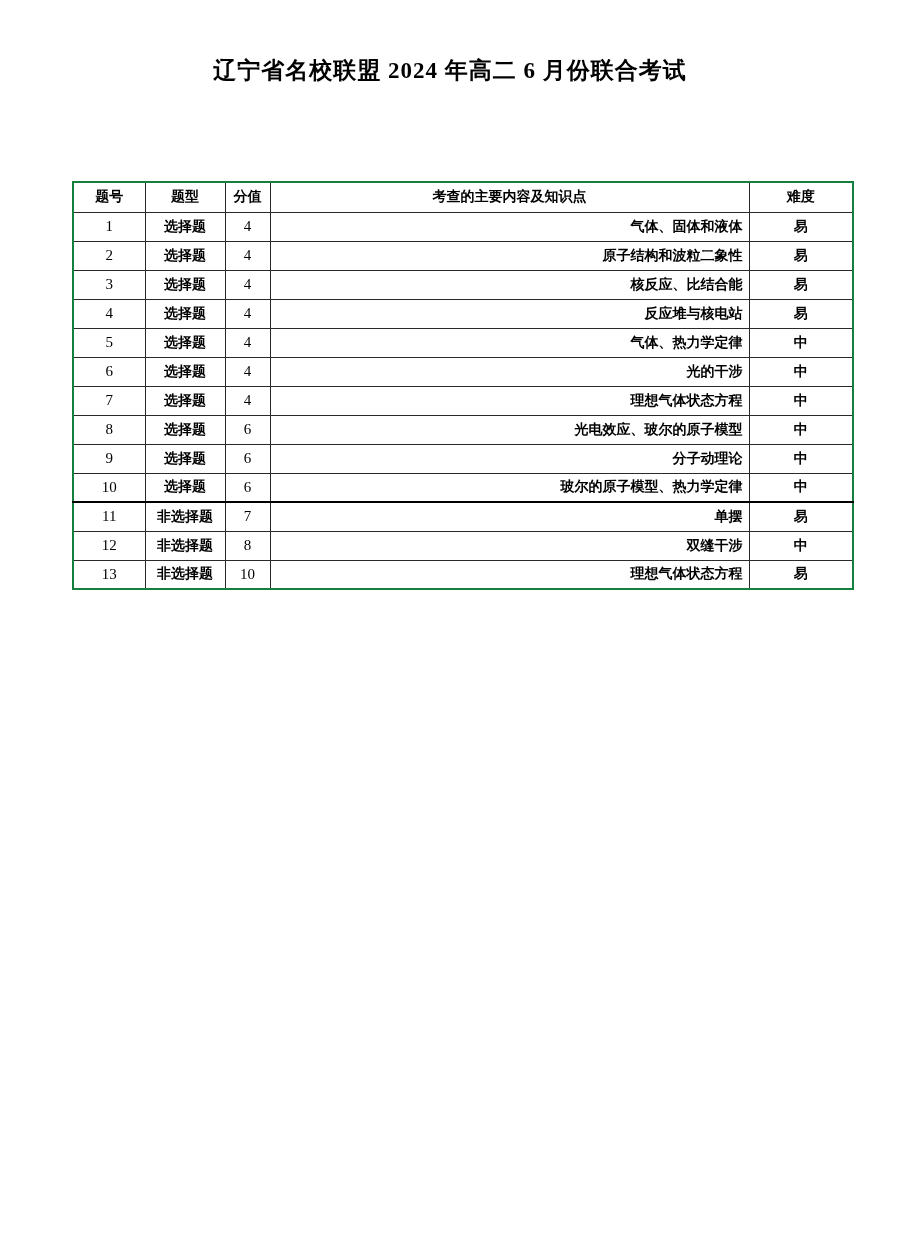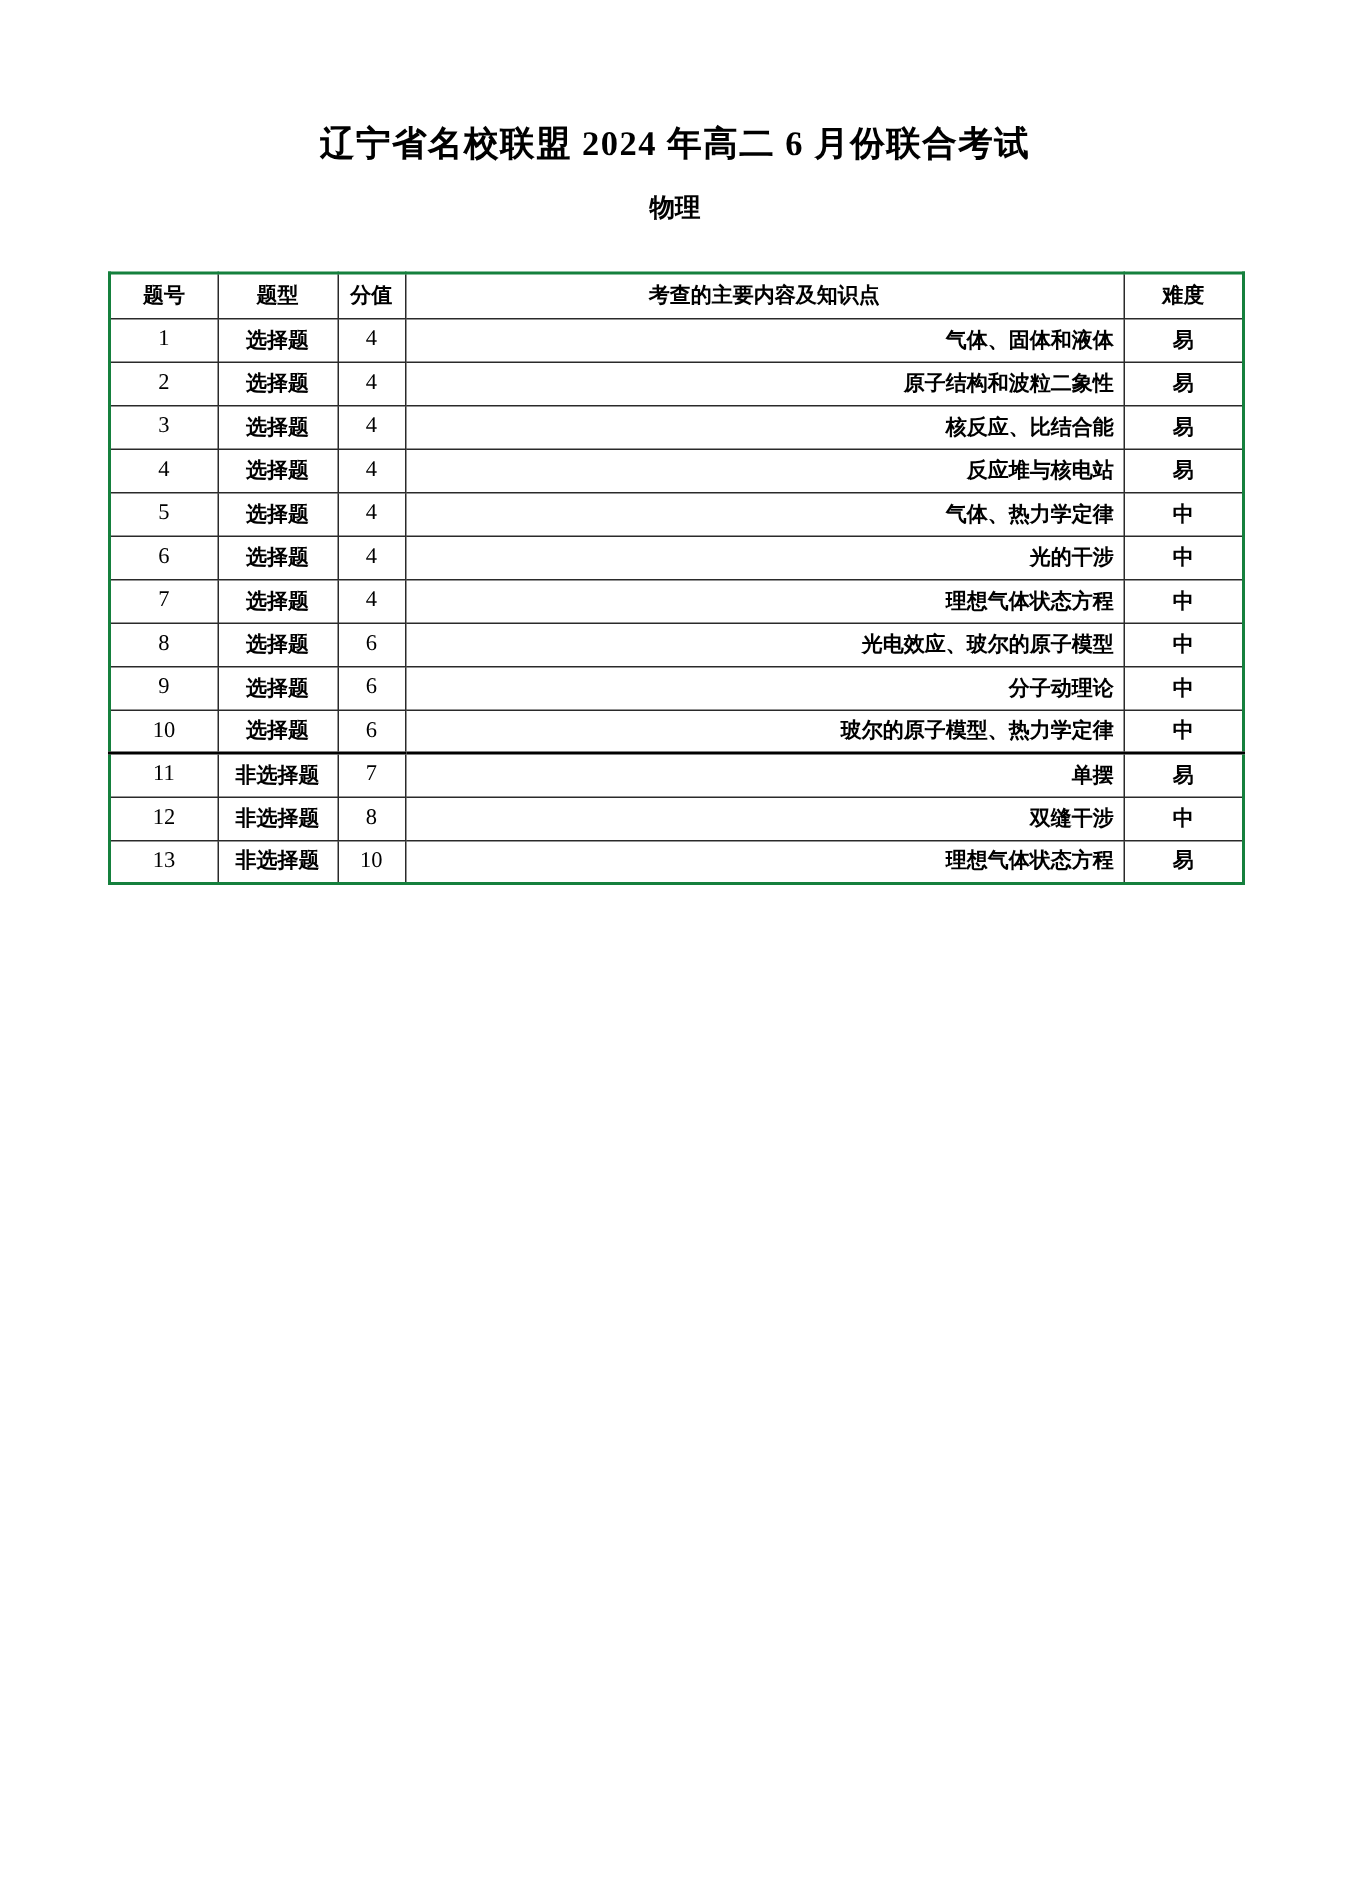--- a/index.html
+++ b/index.html
@@ -13,21 +13,21 @@
     color: #000000;
   }
   .page {
     position: relative;
     width: 900px;
     height: 1253px;
     background: #ffffff;
     overflow: hidden;
   }
   .doc-title {
-    margin-top: 80px;
+    margin-top: 55px;
     text-align: center;
     font-size: 23px;
     font-weight: 700;
     letter-spacing: 1px;
     font-family: "Liberation Serif", "DejaVu Serif", serif;
   }
   .doc-subtitle {
     margin-top: 16px;
     text-align: center;
     font-size: 17px;
@@ -53,21 +53,21 @@
     font-weight: 700;
     text-align: center;
     overflow: hidden;
     white-space: nowrap;
   }
   .spec-table th { height: 30px; }
   .col-no      { width: 72px; }
   .col-type    { width: 80px; }
   .col-points  { width: 45px; }
   .col-content { width: 479px; }
-  .col-diff    { width: 80px; }
+  .col-diff    { width: 104px; }
   .spec-table td.cell-content {
     text-align: right;
     padding-left: 9px;
   }
   .spec-table td.cell-num {
     font-family: "Liberation Serif", "DejaVu Serif", serif;
     font-weight: 400;
     font-size: 15px;
   }
   
@@ -75,21 +75,20 @@
     border-top: 2px solid #000000;
   }
 </style>
 </head>
 <body>
 
 <div class="page">
 
   <div class="doc-title">辽宁省名校联盟 2024 年高二 6 月份联合考试</div>
 
-  <div class="doc-subtitle">物理</div>
 
   <div class="table-wrap">
     <table class="spec-table">
       <thead>
         <tr>
           <th class="col-no">题号</th>
           <th class="col-type">题型</th>
           <th class="col-points">分值</th>
           <th class="col-content">考查的主要内容及知识点</th>
           <th class="col-diff">难度</th>

